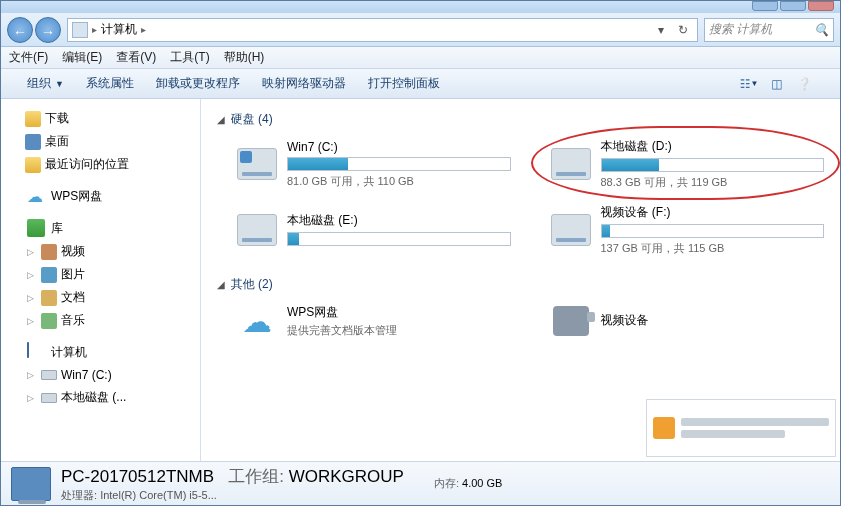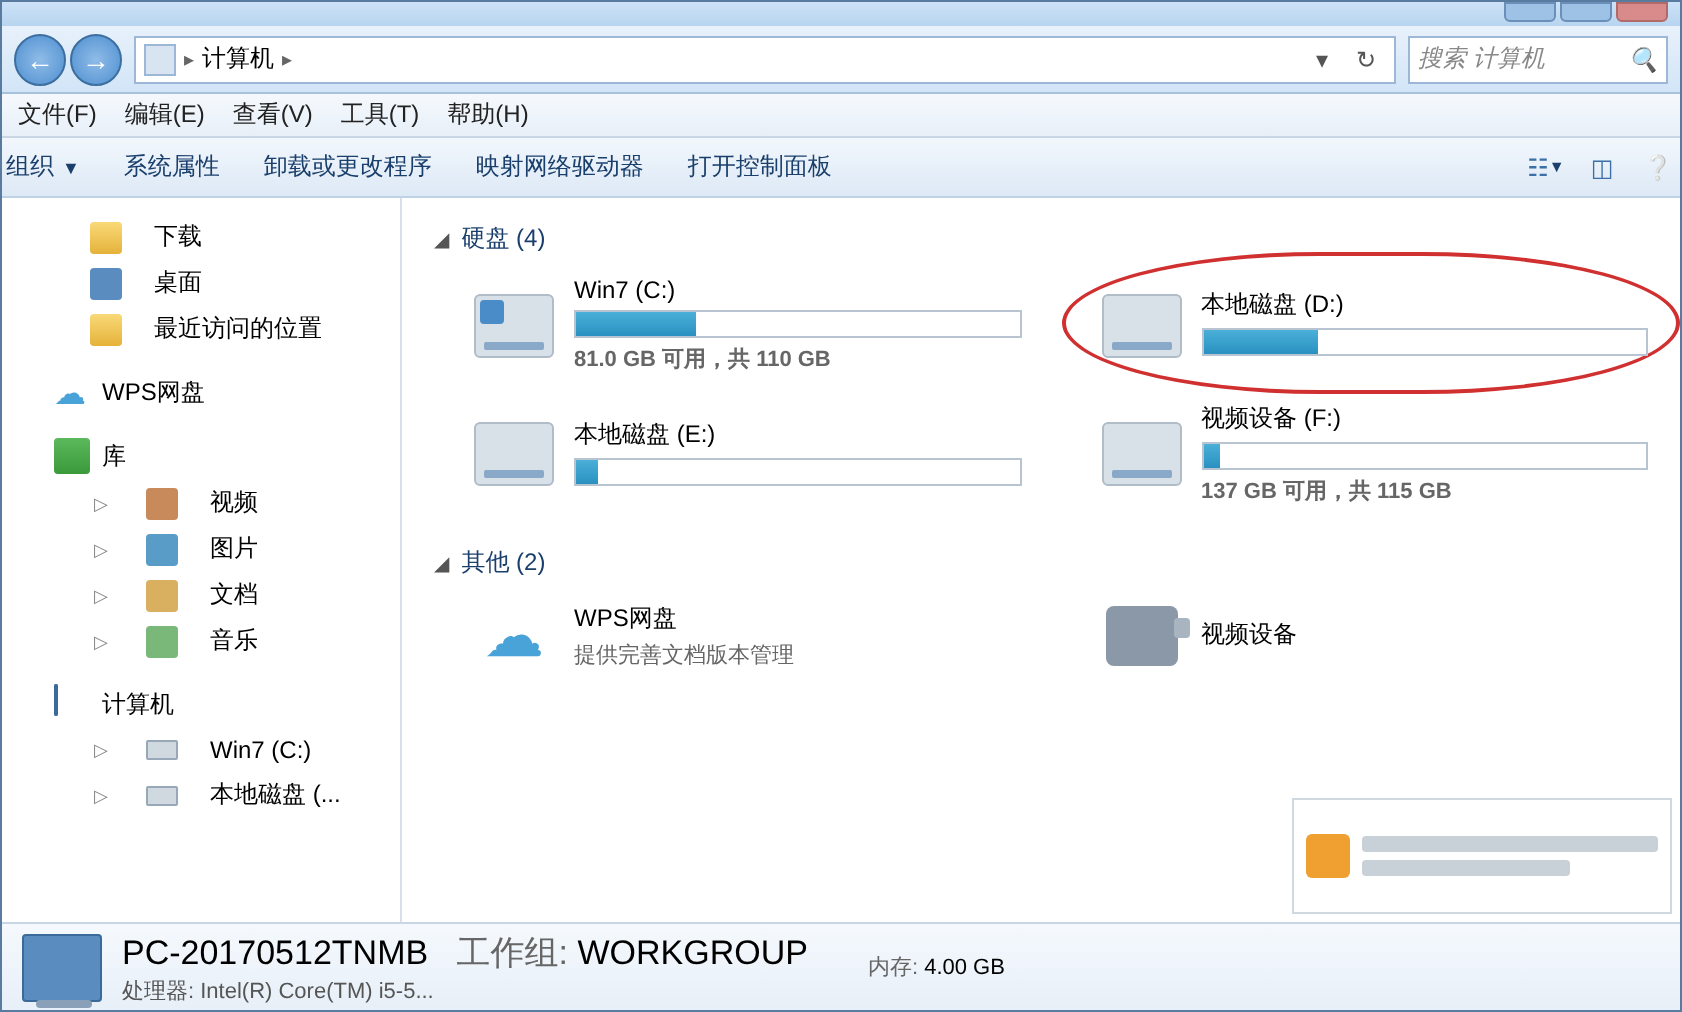--- a/index.html
+++ b/index.html
@@ -18,29 +18,29 @@
 .crumb { display: flex; align-items: center; gap: 2px; }
 .crumb-sep { color: #666; font-size: 10px; }
 .addr-actions { display: flex; gap: 2px; margin-left: auto; }
 .addr-act { width: 20px; height: 20px; display: flex; align-items: center; justify-content: center; color: #555; }
 .search-box { width: 130px; height: 24px; background: #fff; border: 1px solid #9cb8d6; display: flex; align-items: center; padding: 0 4px; color: #888; font-style: italic; gap: 16px; }
 .search-box .sicon { margin-left: auto; color: #5a8cc0; }
 
 .menubar { height: 22px; background: linear-gradient(#f5f9fd, #e7eff8); display: flex; align-items: center; padding: 0 8px; gap: 14px; border-bottom: 1px solid #c8d6e6; }
 .menubar span { color: #222; }
 
-.toolbar { height: 30px; background: linear-gradient(#f2f7fd, #dde9f5); display: flex; align-items: center; padding: 0 2px; gap: 22px; border-bottom: 1px solid #c0d2e6; }
+.toolbar { height: 30px; background: linear-gradient(#f2f7fd, #dde9f5); display: flex; align-items: center; padding: 0 26px; gap: 22px; border-bottom: 1px solid #c0d2e6; }
 .tb-item { display: flex; align-items: center; gap: 4px; color: #1a3f6c; }
 .tb-drop { color: #1a3f6c; font-size: 9px; }
 .tb-right { margin-left: auto; display: flex; align-items: center; gap: 10px; }
 .tb-icon { width: 18px; height: 18px; display: flex; align-items: center; justify-content: center; color: #3a6fa8; }
 
 .body { flex: 1; display: flex; min-height: 0; }
 .sidebar { width: 200px; background: #fff; border-right: 1px solid #d6e0ec; padding: 8px 0; overflow: auto; }
-.sb-item { display: flex; align-items: center; padding: 3px 6px 3px 24px; gap: 16px; margin-left: 20px; }
+.sb-item { display: flex; align-items: center; padding: 3px 6px 3px 24px; gap: 4px; }
 .sb-item .exp { width: 10px; color: #888; font-size: 9px; margin-left: -14px; }
 .sb-item .icn { width: 16px; height: 16px; display: flex; align-items: center; justify-content: center; }
 .sb-group { padding: 3px 6px 3px 10px; display: flex; align-items: center; gap: 6px; margin-top: 8px; }
 .sb-group .exp { width: 10px; color: #888; font-size: 9px; }
 .sb-group .icn { width: 18px; height: 18px; }
 .sb-sub { padding-left: 40px; }
 .ic-download { background: linear-gradient(#f9d978, #e5b23a); border-radius: 2px; }
 .ic-desktop { background: #5a8cc0; border-radius: 2px; }
 .ic-recent { background: linear-gradient(#f9d978, #e5b23a); border-radius: 2px; }
 .ic-cloud { color: #4aa3d8; font-size: 16px; }
@@ -57,21 +57,21 @@
 .section-hdr .tri { font-size: 10px; color: #555; }
 .drives-grid { display: grid; grid-template-columns: 1fr 1fr; gap: 14px 40px; margin-left: 20px; margin-bottom: 20px; }
 .drive { display: flex; align-items: center; gap: 10px; position: relative; }
 .drive-icon { width: 40px; height: 32px; background: #d8e0e8; border: 1px solid #b0bcc8; border-radius: 3px; position: relative; }
 .drive-icon::after { content: ""; position: absolute; left: 4px; right: 4px; bottom: 3px; height: 4px; background: #8aa8c8; border-radius: 1px; }
 .drive-icon.win::before { content: ""; position: absolute; left: 2px; top: 2px; width: 12px; height: 12px; background: #4a8cc8; border-radius: 2px; }
 .drive-info { flex: 1; }
 .drive-name { color: #000; margin-bottom: 3px; }
 .drive-bar { height: 14px; background: #fff; border: 1px solid #b8c4d2; margin-bottom: 3px; position: relative; }
 .drive-bar-fill { height: 100%; background: linear-gradient(#4ab0d8, #2a90c0); }
-.drive-status { color: #666; font-size: 11px; font-weight: bold; }
+.drive-status { color: #666; font-size: 11px; }
 .highlight-ring { position: absolute; border: 2.5px solid #d03030; border-radius: 50%/60%; left: -20px; right: -16px; top: -12px; bottom: -10px; pointer-events: none; }
 
 .others-grid { display: grid; grid-template-columns: 1fr 1fr; gap: 14px 40px; margin-left: 20px; }
 .other-item { display: flex; align-items: center; gap: 10px; }
 .other-icon { width: 40px; height: 36px; display: flex; align-items: center; justify-content: center; font-size: 30px; color: #4aa3d8; }
 .other-name { color: #000; margin-bottom: 2px; }
 .other-desc { color: #666; font-size: 11px; }
 .camcorder { width: 36px; height: 30px; background: #8a98a8; border-radius: 4px; position: relative; }
 .camcorder::after { content: ""; position: absolute; right: -6px; top: 6px; width: 8px; height: 10px; background: #a8b4c0; border-radius: 2px; }
 
@@ -229,20 +229,21 @@
             </div>
           </div>
           <div class="drive">
             <div class="highlight-ring"></div>
             <div class="drive-icon"></div>
             <div class="drive-info">
               <div class="drive-name">本地磁盘 (D:)</div>
               <div class="drive-bar">
                 <div class="drive-bar-fill" style="width:26%"></div>
               </div>
+              <div class="drive-status">88.3 GB 可用，共 119 GB</div>
             </div>
           </div>
           <div class="drive">
             <div class="drive-icon"></div>
             <div class="drive-info">
               <div class="drive-name">本地磁盘 (E:)</div>
               <div class="drive-bar">
                 <div class="drive-bar-fill" style="width:5%"></div>
               </div>
             </div>

